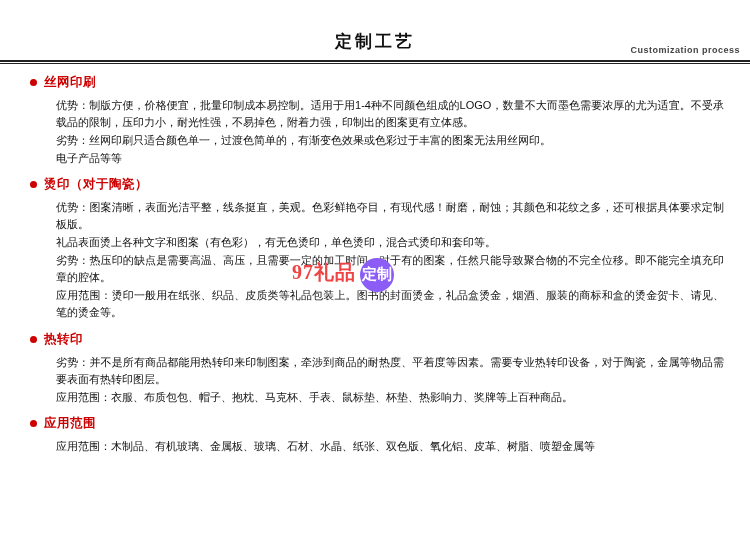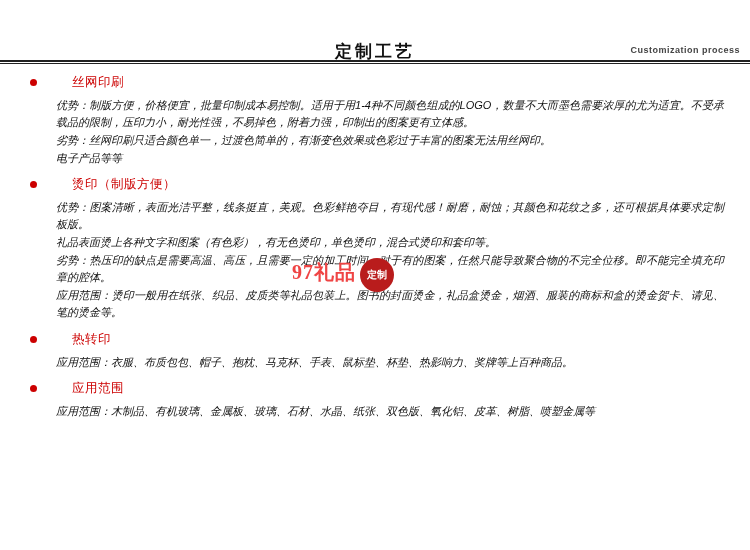--- a/index.html
+++ b/index.html
@@ -23,21 +23,21 @@
     position: relative;
     height: 62px;
     border-bottom: 2px solid #222;
   }
   .header-title {
     text-align: center;
     font-size: 17px;
     font-weight: bold;
     letter-spacing: 3px;
     color: #111;
-    padding-top: 40px;
+    padding-top: 30px;
   }
   .header-sub {
     position: absolute;
     right: 10px;
     bottom: 5px;
     font-size: 9px;
     font-weight: bold;
     letter-spacing: 0.5px;
     color: #444;
   }
@@ -60,34 +60,32 @@
   }
   .bullet {
     width: 7px; height: 7px;
     background: #cc0000;
     border-radius: 50%;
     flex: 0 0 auto;
     margin-left: 12px;
   }
   .sec-title {
     font-size: 12.5px;
-    font-weight: normal;
+    font-weight: bold;
     color: #cc0000;
     letter-spacing: 0.5px;
-    margin-left: 28px;
   }
   .para {
     font-size: 11px;
     line-height: 1.55;
     color: #111;
     margin: 0 0 1px 0;
     padding-left: 38px;
     padding-right: 8px;
     text-align: justify;
-    font-style: italic;
   }
   
   .watermark {
     position: absolute;
     left: 292px;
     top: 255px;
     display: flex;
     align-items: center;
     pointer-events: none;
   }
@@ -95,23 +93,23 @@
     font-size: 20px;
     font-weight: bold;
     color: #ef4444;
     letter-spacing: 1px;
     font-family: "Liberation Serif", serif;
   }
   .wm-seal {
     margin-left: 4px;
     width: 34px; height: 34px;
     border-radius: 50%;
-    background: #b91c1c;
+    background: #8b5cf6;
     color: #fff;
-    font-size: 10px;
+    font-size: 15px;
     font-weight: bold;
     line-height: 1.05;
     display: flex;
     align-items: center;
     justify-content: center;
     text-align: center;
     padding: 2px;
     transform: translateY(3px);
     font-family: "Liberation Serif", serif;
   }
@@ -135,33 +133,34 @@
         <span class="sec-title">丝网印刷</span>
       </div>
       <p class="para">优势：制版方便，价格便宜，批量印制成本易控制。适用于用1-4种不同颜色组成的LOGO，数量不大而墨色需要浓厚的尤为适宜。不受承载品的限制，压印力小，耐光性强，不易掉色，附着力强，印制出的图案更有立体感。</p>
       <p class="para">劣势：丝网印刷只适合颜色单一，过渡色简单的，有渐变色效果或色彩过于丰富的图案无法用丝网印。</p>
       <p class="para">电子产品等等</p>
     </div>
 
     <div class="section">
       <div class="sec-head">
         <span class="bullet"></span>
-        <span class="sec-title">烫印（制版方便）</span>
+        <span class="sec-title">烫印（对于陶瓷）</span>
       </div>
       <p class="para">优势：图案清晰，表面光洁平整，线条挺直，美观。色彩鲜艳夺目，有现代感！耐磨，耐蚀；其颜色和花纹之多，还可根据具体要求定制板版。</p>
       <p class="para">礼品表面烫上各种文字和图案（有色彩），有无色烫印，单色烫印，混合式烫印和套印等。</p>
       <p class="para">劣势：热压印的缺点是需要高温、高压，且需要一定的加工时间，对于有的图案，任然只能导致聚合物的不完全位移。即不能完全填充印章的腔体。</p>
       <p class="para">应用范围：烫印一般用在纸张、织品、皮质类等礼品包装上。图书的封面烫金，礼品盒烫金，烟酒、服装的商标和盒的烫金贺卡、请见、笔的烫金等。</p>
     </div>
 
     <div class="section">
       <div class="sec-head">
         <span class="bullet"></span>
         <span class="sec-title">热转印</span>
       </div>
+      <p class="para">劣势：并不是所有商品都能用热转印来印制图案，牵涉到商品的耐热度、平着度等因素。需要专业热转印设备，对于陶瓷，金属等物品需要表面有热转印图层。</p>
       <p class="para">应用范围：衣服、布质包包、帽子、抱枕、马克杯、手表、鼠标垫、杯垫、热影响力、奖牌等上百种商品。</p>
     </div>
 
     <div class="section">
       <div class="sec-head">
         <span class="bullet"></span>
         <span class="sec-title">应用范围</span>
       </div>
       <p class="para">应用范围：木制品、有机玻璃、金属板、玻璃、石材、水晶、纸张、双色版、氧化铝、皮革、树脂、喷塑金属等</p>
     </div>

